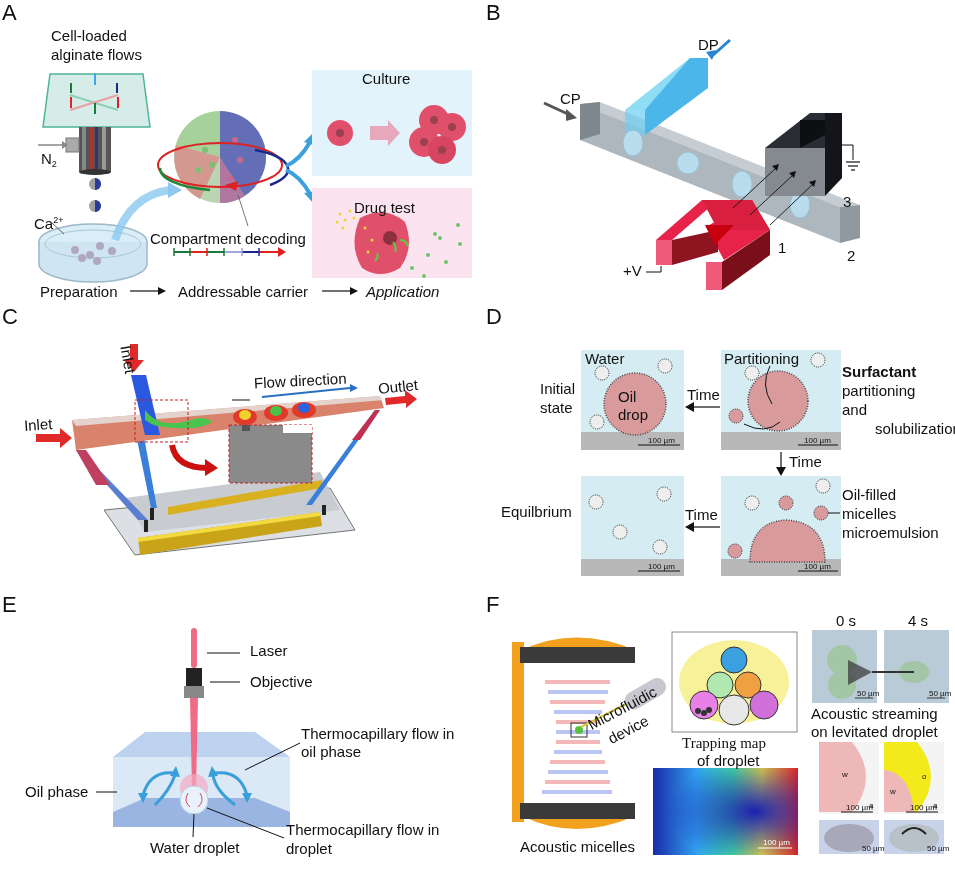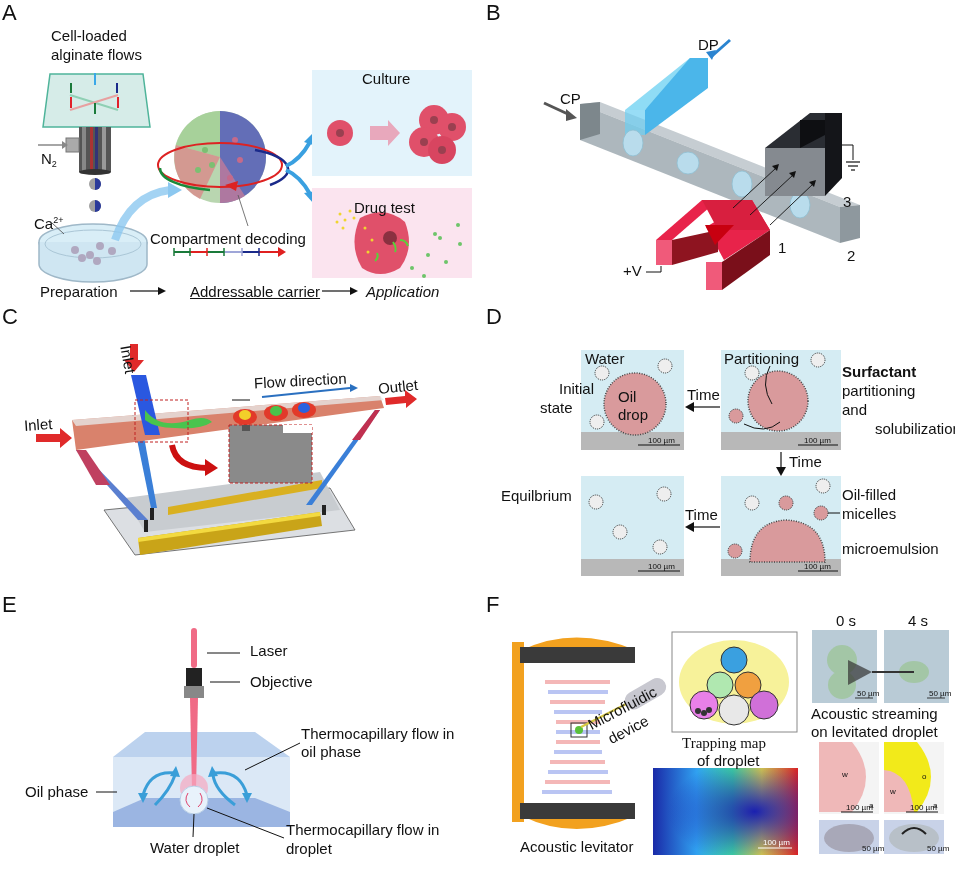--- a/index.html
+++ b/index.html
@@ -159,21 +159,21 @@
   <div class="t" style="left:41px;top:150px;">
     <span>N</span><span class="sub">2</span>
   </div>
   <div class="t" style="left:34px;top:211px;">
     <span>Ca</span><span class="sup">2+</span>
   </div>
   <div class="t" style="left:150px;top:230px;">Compartment decoding</div>
   <div class="t" style="left:362px;top:70px;">Culture</div>
   <div class="t" style="left:354px;top:187px;margin-top:12px;">Drug test</div>
   <div class="t" style="left:40px;top:283px;">Preparation</div>
-  <div class="t" style="left:190px;top:283px;text-decoration:underline;">Addressable carrier</div>
+  <div class="t" style="left:178px;top:283px;">Addressable carrier</div>
   <div class="t" style="left:366px;top:283px;font-style:italic;">Application</div>
 </div>
 
 <div class="panel" style="left:480px;top:0;width:475px;height:300px;">
   <div class="plabel" style="left:6px;top:0px;">B</div>
   <svg width="475" height="300">
 
     <g>
       <polygon points="100,104 120,102 380,205 360,207" fill="#c6cdd2"></polygon>
       <polygon points="100,104 360,207 360,243 100,140" fill="#a9b3b9" opacity="0.95"></polygon>
@@ -347,30 +347,30 @@
     <polygon points="214,102 205,107 214,112" fill="#111"></polygon>
     <line x1="301" y1="152" x2="301" y2="167" stroke="#111" stroke-width="1.2"></line>
     <polygon points="296,167 301,176 306,167" fill="#111"></polygon>
     <line x1="240" y1="227" x2="214" y2="227" stroke="#111" stroke-width="1.2"></line>
     <polygon points="214,222 205,227 214,232" fill="#111"></polygon>
   </svg>
   <div class="t" style="left:105px;top:50px;">Water</div>
   <div class="t" style="left:138px;top:88px;">Oil</div>
   <div class="t" style="left:138px;top:106px;">drop</div>
   <div class="t" style="left:244px;top:50px;">Partitioning</div>
-  <div class="t" style="left:60px;top:80px;margin-left:19px;">Initial</div>
+  <div class="t" style="left:60px;top:80px;">Initial</div>
   <div class="t" style="left:60px;top:99px;">state</div>
   <div class="t" style="left:362px;top:63px;font-weight:bold;">Surfactant</div>
   <div class="t" style="left:362px;top:82px;">partitioning</div>
   <div class="t" style="left:362px;top:101px;">and</div>
   <div class="t" style="left:362px;top:120px;padding-left:33px;">solubilization</div>
-  <div class="t" style="left:21px;top:187px;">Equilbrium</div>
+  <div class="t" style="left:21px;top:203px;">Equilbrium</div>
   <div class="t" style="left:362px;top:186px;">Oil-filled</div>
   <div class="t" style="left:362px;top:205px;">micelles</div>
-  <div class="t" style="left:362px;top:240px;">microemulsion</div>
+  <div class="t" style="left:362px;top:224px;">microemulsion</div>
   <div class="t" style="left:207px;top:86px;">Time</div>
   <div class="t" style="left:309px;top:153px;">Time</div>
   <div class="t" style="left:205px;top:206px;">Time</div>
   <div class="t xs" style="left:168px;top:136px;">100 µm</div>
   <div class="t xs" style="left:324px;top:136px;">100 µm</div>
   <div class="t xs" style="left:168px;top:262px;">100 µm</div>
   <div class="t xs" style="left:324px;top:262px;">100 µm</div>
 </div>
 
 <div class="panel" style="left:0;top:590px;width:480px;height:281px;">
@@ -492,21 +492,21 @@
     <path d="M404,180 Q430,182 434,222 L404,222 Z" fill="#efb8b8"></path>
     <line x1="361" y1="222" x2="393" y2="222" stroke="#111" stroke-width="1"></line>
     <line x1="426" y1="222" x2="458" y2="222" stroke="#111" stroke-width="1"></line>
 
     <rect x="339" y="230" width="60" height="34" fill="#c8d2e8"></rect>
     <ellipse cx="369" cy="248" rx="25" ry="14" fill="#a8a8b8"></ellipse>
     <rect x="404" y="230" width="60" height="34" fill="#c8d2e8"></rect>
     <ellipse cx="434" cy="248" rx="25" ry="14" fill="#b8c0c8"></ellipse>
     <path d="M422,244 Q434,232 446,244" stroke="#222" stroke-width="2" fill="none"></path>
   </svg>
-  <div class="t" style="left:40px;top:248px;">Acoustic levitator</div>
+  <div class="t" style="left:40px;top:248px;">Acoustic micelles</div>
   <div class="t" style="left:105px;top:128px;transform:rotate(-28deg);transform-origin:left top;">Microfluidic</div>
   <div class="t" style="left:125px;top:142px;transform:rotate(-28deg);transform-origin:left top;">device</div>
   <div class="t" style="left:202px;top:144px;font-family:Liberation Serif, serif;">Trapping map</div>
   <div class="t" style="left:217px;top:162px;">of droplet</div>
   <div class="t" style="left:356px;top:22px;">0 s</div>
   <div class="t" style="left:428px;top:22px;text-align:center;">4 s</div>
   <div class="t" style="left:331px;top:115px;">Acoustic streaming</div>
   <div class="t" style="left:331px;top:133px;">on levitated droplet</div>
   <div class="t xs" style="left:362px;top:180px;">w</div>
   <div class="t xs" style="left:410px;top:197px;">w</div>

